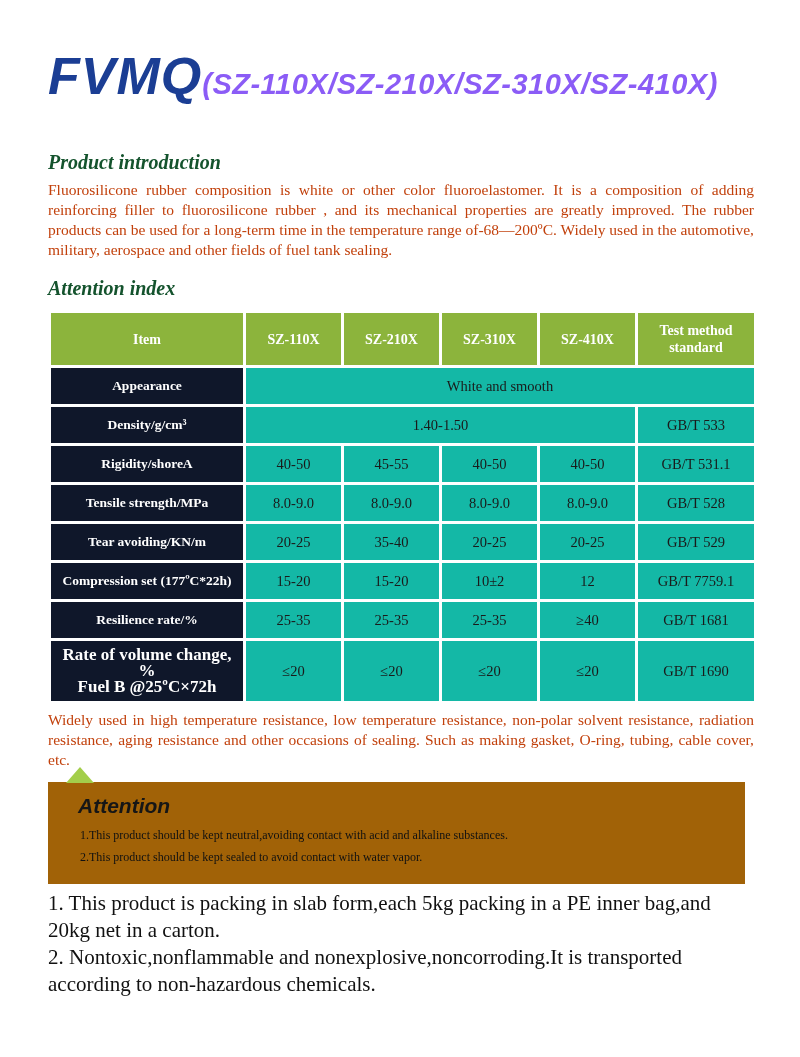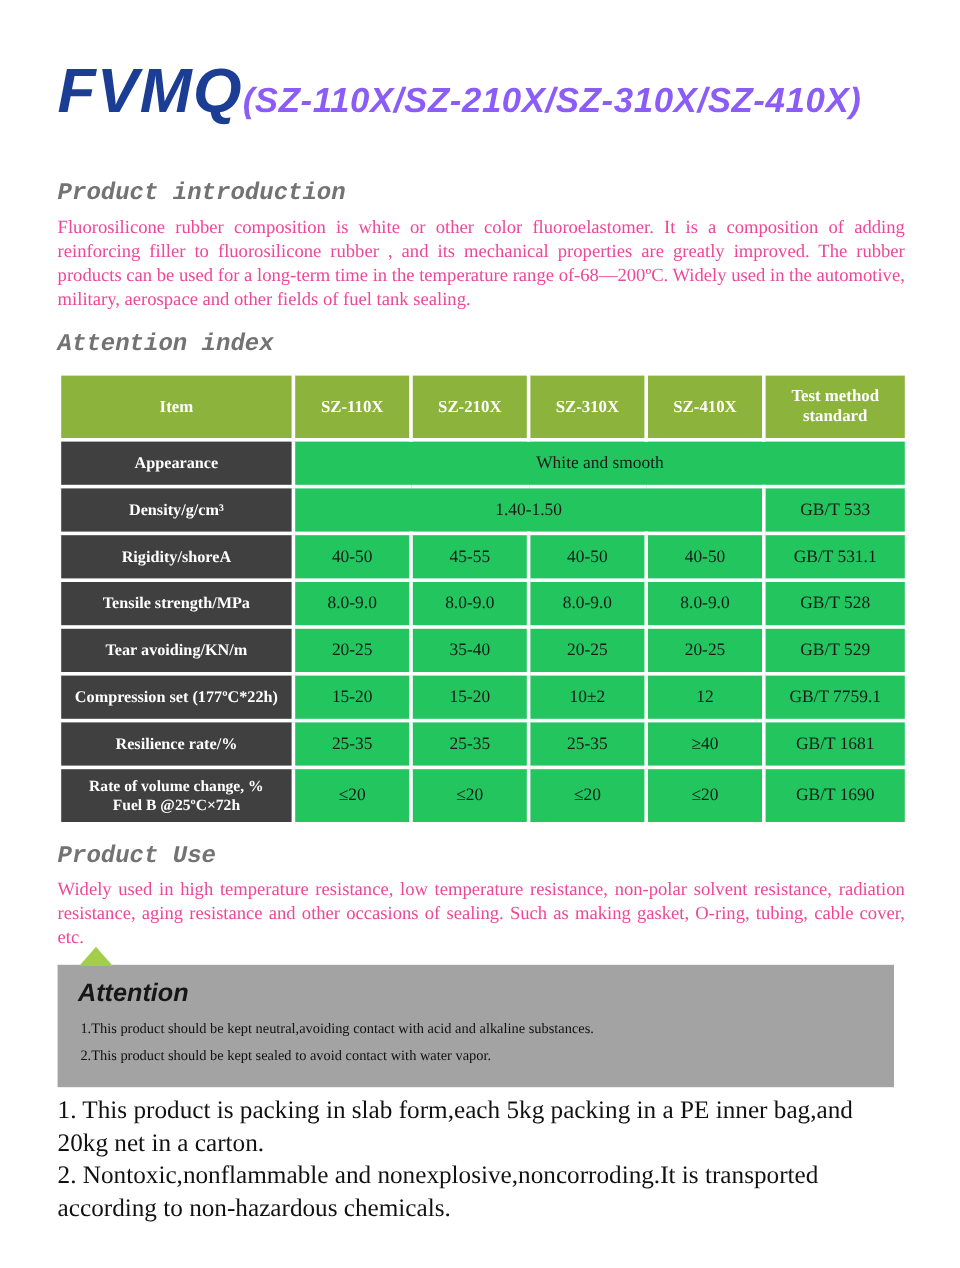--- a/index.html
+++ b/index.html
@@ -15,74 +15,74 @@
     margin-top:50px;
     display:flex;align-items:baseline;
     font-family:"Liberation Sans", sans-serif;
     font-style:italic;font-weight:bold;
   }
   .brand{font-size:52px;color:#1B3E94;letter-spacing:1px;line-height:1;}
   .models{font-size:29px;color:#8b5cf6;letter-spacing:0.5px;line-height:1;}
 
   
   .sec-heading{
-    font-family:Liberation Mono, monospace;
+    font-family:Liberation Serif, serif;
     font-style:italic;font-weight:bold;
-    font-size:20px;color:#737373;
+    font-size:20px;color:#14532d;
     line-height:24px;margin:0;
   }
   .h-intro{margin-top:48px;}
   .h-tech{margin-top:16px;}
   .h-use{margin-top:14px;}
   .h-pack{margin-top:50px;}
 
   
   .body-text{
     font-size:15.5px;line-height:20px;text-align:justify;
-    margin:6px 0 0 0;color:#ec4899;
+    margin:6px 0 0 0;color:#c2410c;
   }
 
   
   table.tech{
     margin-top:10px;
     border-collapse:collapse;
     width:706px;table-layout:fixed;
   }
   table.tech td, table.tech th{
     border:3px solid #ffffff;
     text-align:center;vertical-align:middle;
     padding:6px 3px;
   }
   table.tech thead th{
     background:#8CB43C;color:#ffffff;
     font-weight:bold;font-size:14px;line-height:17px;
     height:40px;
   }
   table.tech th.item-cell{
-    background:#404040;color:#ffffff;
+    background:#0f172a;color:#ffffff;
     font-weight:bold;font-size:13.5px;line-height:16px;
     height:24px;
   }
   table.tech td.val{
-    background:#22c55e;font-size:14.5px;color:#1a1a1a;
-  }
-  .item-sub{font-size:13px;}
+    background:#14b8a6;font-size:14.5px;color:#1a1a1a;
+  }
+  .item-sub{font-size:17px;}
 
   
   .callout{position:relative;margin-top:12px;width:697px;}
   .callout-pointer{
     position:absolute;top:-15px;left:18px;
     width:0;height:0;
     border-left:14px solid transparent;
     border-right:14px solid transparent;
     border-bottom:16px solid #A3CE4A;
   }
   .callout-box{
-    background:#a3a3a3;
-    padding:10px 20px 16px 17px;
+    background:#a16207;
+    padding:10px 20px 16px 30px;
     min-height:60px;
   }
   .callout-heading{
     font-family:"Liberation Sans", sans-serif;
     font-style:italic;font-weight:bold;
     font-size:21px;color:#161616;margin:2px 0 6px 0;
   }
   .callout-item{
     font-size:12px;line-height:22px;color:#111;margin:0 0 0 2px;
   }
@@ -182,21 +182,20 @@
         </th>
         <td class="val">≤20</td>
         <td class="val">≤20</td>
         <td class="val">≤20</td>
         <td class="val">≤20</td>
         <td class="val">GB/T 1690</td>
       </tr>
     </tbody>
   </table>
 
-  <h2 class="sec-heading h-use">Product Use</h2>
   <p class="body-text">Widely used in high temperature resistance, low temperature resistance, non-polar solvent resistance, radiation resistance, aging resistance and other occasions of sealing. Such as making gasket, O-ring, tubing, cable cover, etc.</p>
 
   <div class="callout">
     <div class="callout-pointer"></div>
     <div class="callout-box">
       <div class="callout-heading">Attention</div>
       <p class="callout-item">1.This product should be kept neutral,avoiding contact with acid and alkaline substances.</p>
       <p class="callout-item">2.This product should be kept sealed to avoid contact with water vapor.</p>
     </div>
   </div>

